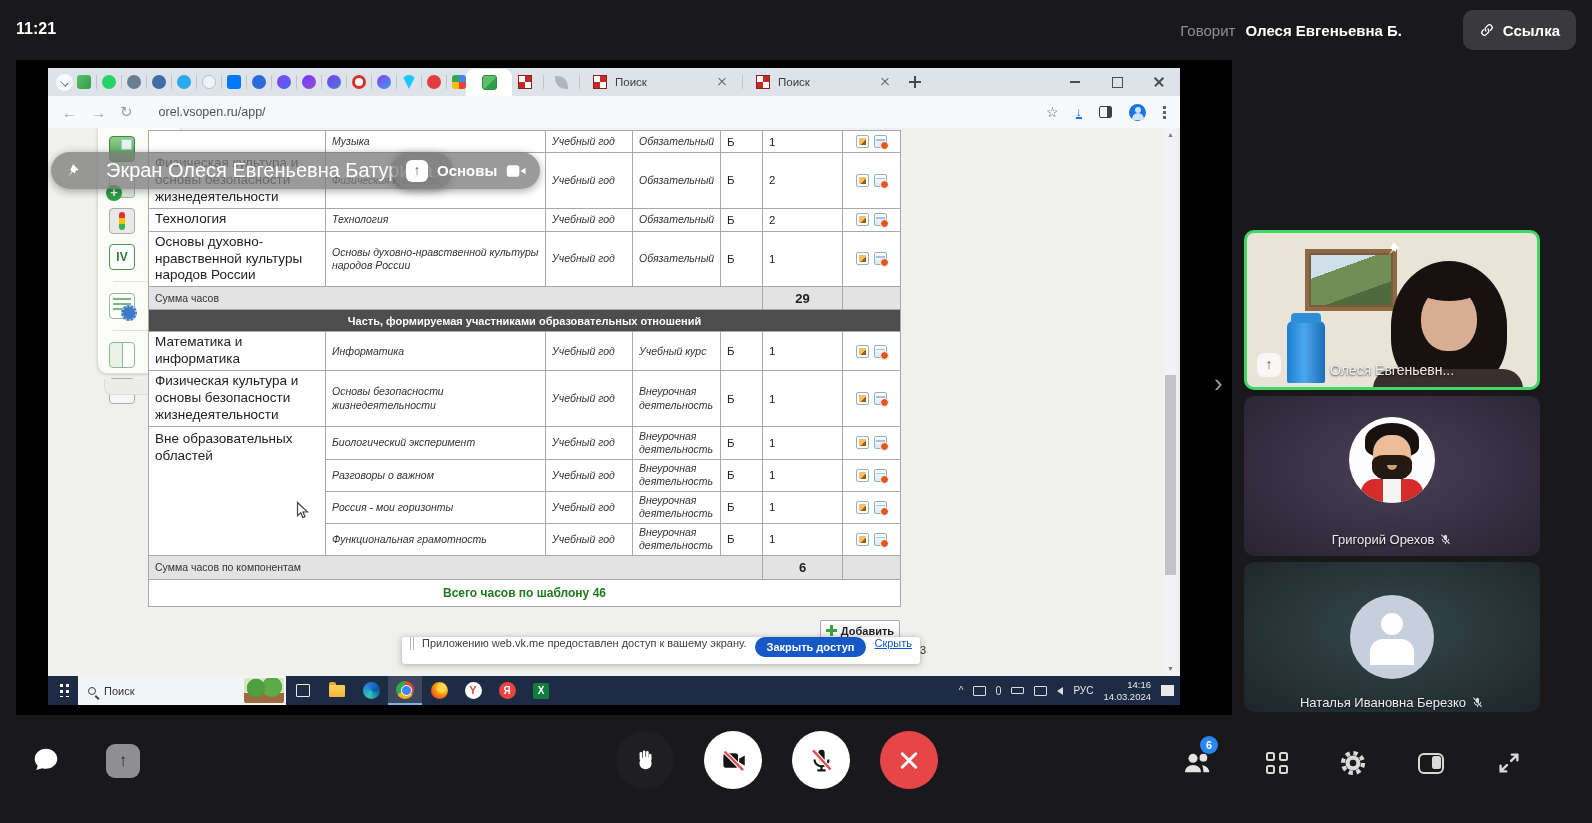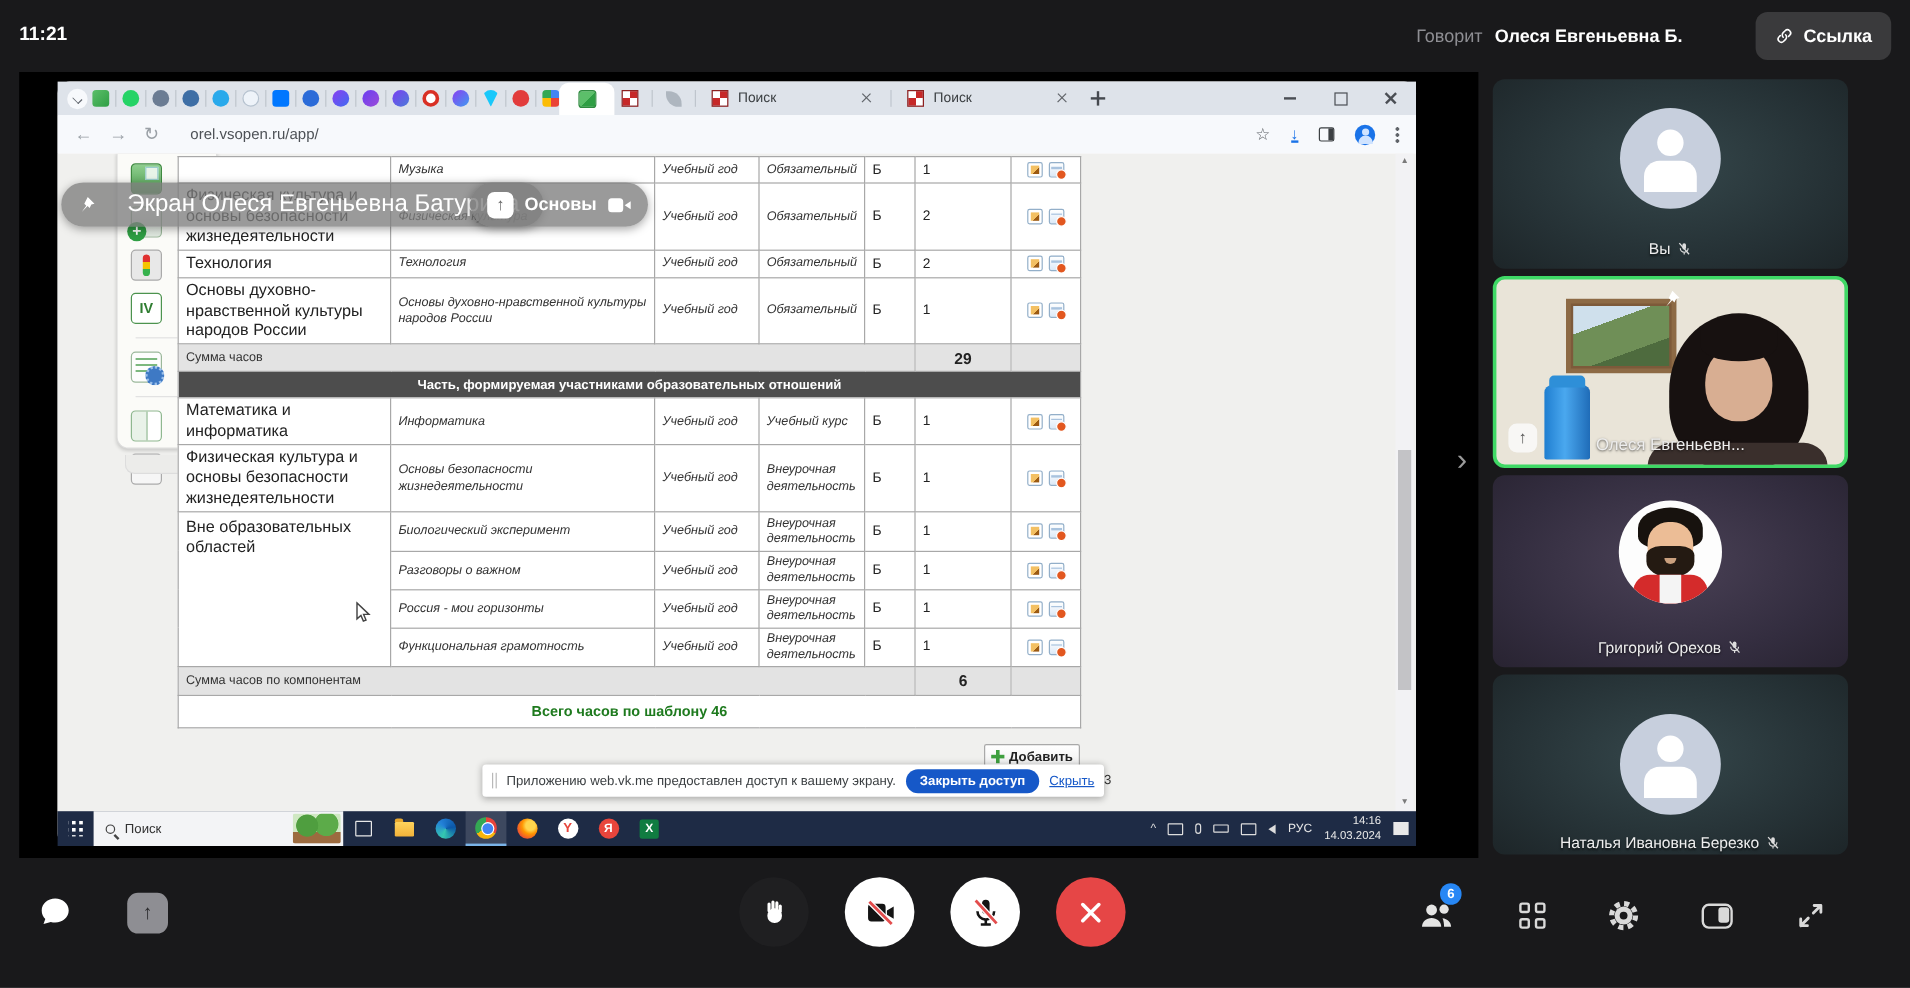--- a/index.html
+++ b/index.html
@@ -151,21 +151,21 @@
   #add-btn { position:absolute; left:772px; top:492px; width:80px; height:21px; background:linear-gradient(#fff,#efefef);
     border:1px solid #a9a9a9; border-radius:2px; font-size:11px; font-weight:bold; color:#222;
     display:flex; align-items:center; justify-content:center; gap:4px; cursor:pointer; font-family:inherit; }
   .plus-green { width:11px; height:11px; position:relative; }
   .plus-green::before { content:""; position:absolute; left:0; top:4px; width:11px; height:3px; background:#3fa040; }
   .plus-green::after { content:""; position:absolute; left:4px; top:0; width:3px; height:11px; background:#3fa040; }
   #signature { position:absolute; left:795px; top:516px; font-size:11px; color:#333; white-space:nowrap; }
 
   
   #notif { position:absolute; left:354px; top:509px; width:518px; height:27px; background:#fff;
-    border-radius:3px; box-shadow:0 1px 6px rgba(0,0,0,.3); display:flex; align-items:center; padding:0 8px; gap:8px; }
+    border-radius:3px; box-shadow:0 1px 6px rgba(0,0,0,.3); display:flex; padding:0 8px; gap:8px; }
   .drag-handle { width:5px; height:13px; border-left:1.5px solid #b8b8b8; border-right:1.5px solid #b8b8b8; }
   .notif-text { font-size:11px; color:#3c4043; white-space:nowrap; }
   .notif-close { background:#1658c8; border:none; color:#fff; font-size:11px; font-weight:bold;
     border-radius:12px; height:20px; padding:0 12px; cursor:pointer; font-family:inherit; white-space:nowrap; }
   .notif-hide { font-size:11px; color:#1658c8; text-decoration:underline; white-space:nowrap; }
 
   
   #scrollbar { position:absolute; right:2px; top:0; width:15px; height:548px; background:#f2f2f4; }
   .sb-arrow { position:absolute; left:0; width:15px; height:14px; color:#7a7a7a; font-size:7px;
     text-align:center; line-height:14px; }
@@ -692,34 +692,20 @@
       <span>Основы</span>
       <span style="display:flex">
         <svg width="20" height="16" viewBox="0 0 24 18">
             <rect x="1" y="2" width="15" height="14" rx="3.5" fill="#fff"></rect>
             <path d="M17.5 9l6-4v8z" fill="#fff"></path>
           </svg>
       </span>
     </div>
   </div>
 
-  <div class="tile tile-teal" style="top:66px; height:158px">
-    <span class="avatar-big"></span>
-    <div class="tile-label">
-      <span>Вы</span>
-      <span style="display:flex">
-        <svg width="13" height="13" viewBox="0 0 24 24">
-            <rect x="9.2" y="3" width="5.6" height="10" rx="2.8" fill="#ddd"></rect>
-            <path d="M6 11a6 6 0 0 0 12 0" fill="none" stroke="#ddd" stroke-width="1.8"></path>
-            <line x1="12" y1="17" x2="12" y2="20.5" stroke="#ddd" stroke-width="1.8"></line>
-            <line x1="4.5" y1="3" x2="19.5" y2="20" stroke="#ddd" stroke-width="2"></line>
-          </svg>
-      </span>
-    </div>
-  </div>
 
   <div class="tile" id="tile-speaker" style="top:230px; height:160px">
     <span class="scene-painting"></span>
     <span class="scene-cooler"></span>
     <div class="scene-person">
       <span class="hair"></span>
         <span class="face"></span>
         <span class="fringe"></span>
         <span class="shoulders"></span>
     </div>

